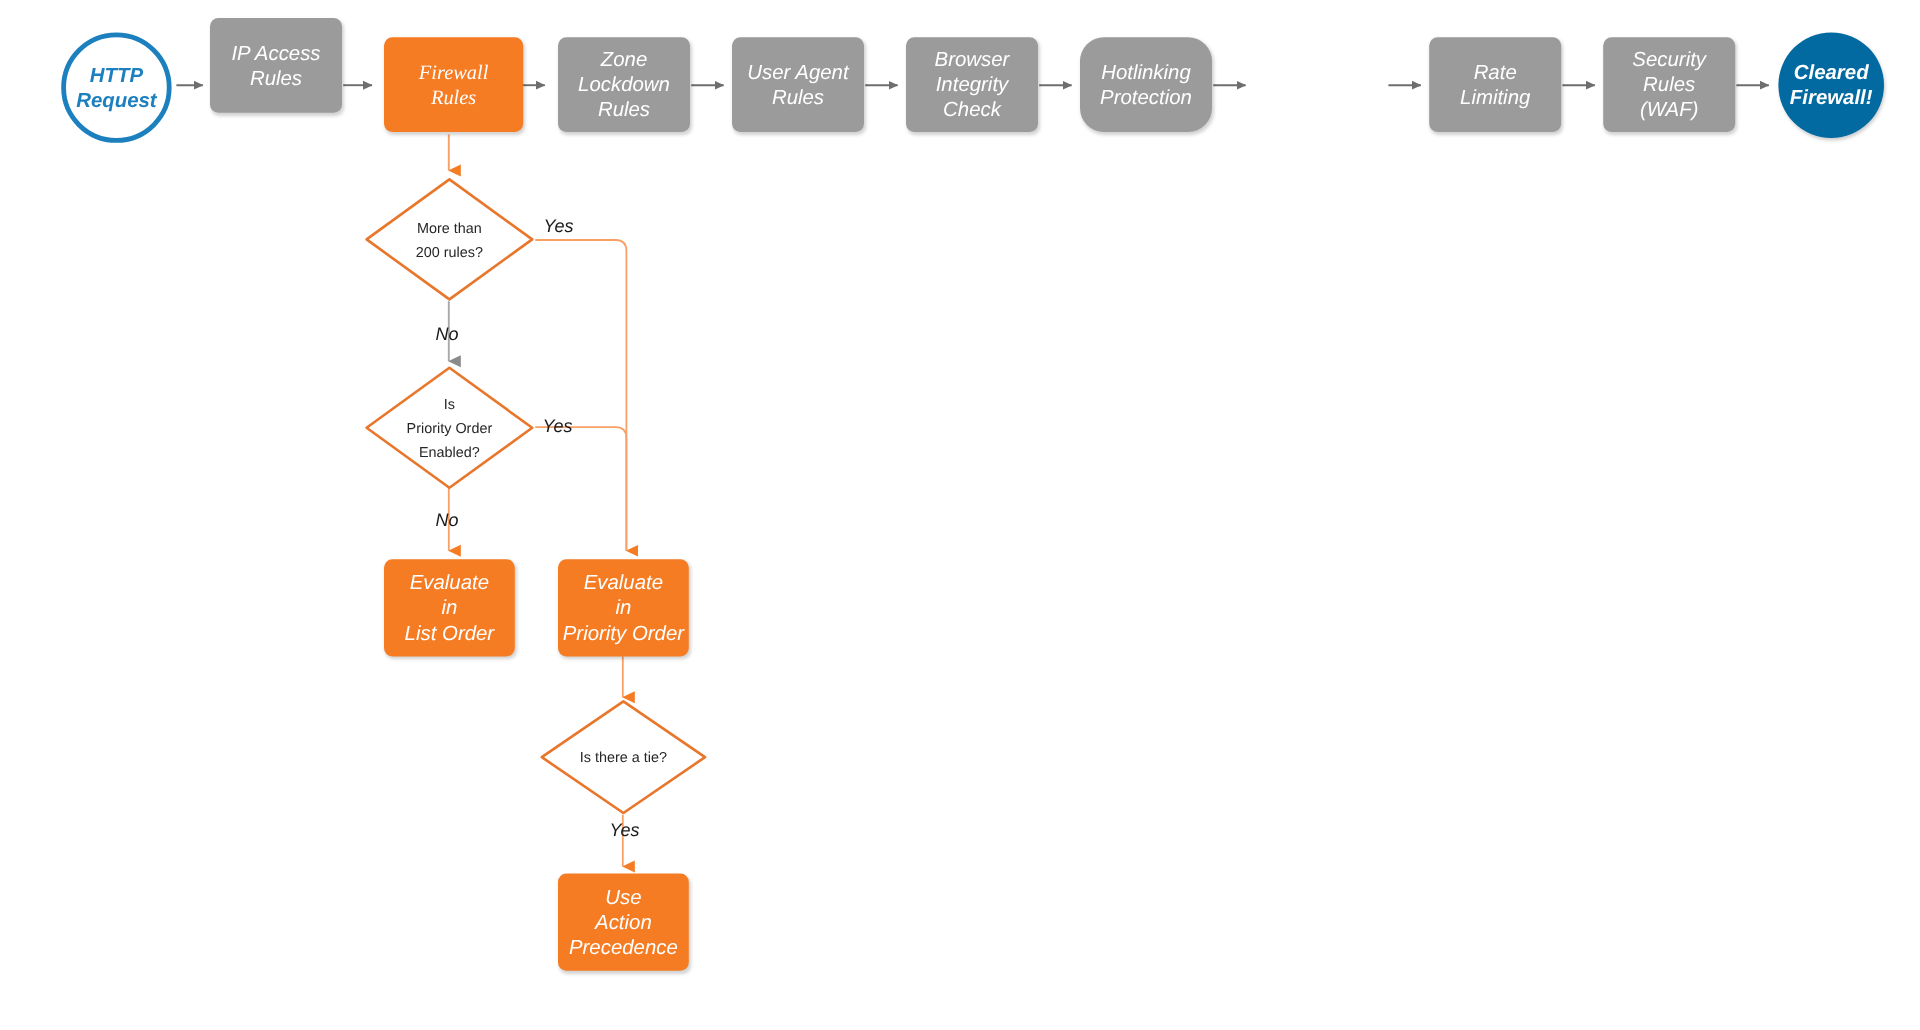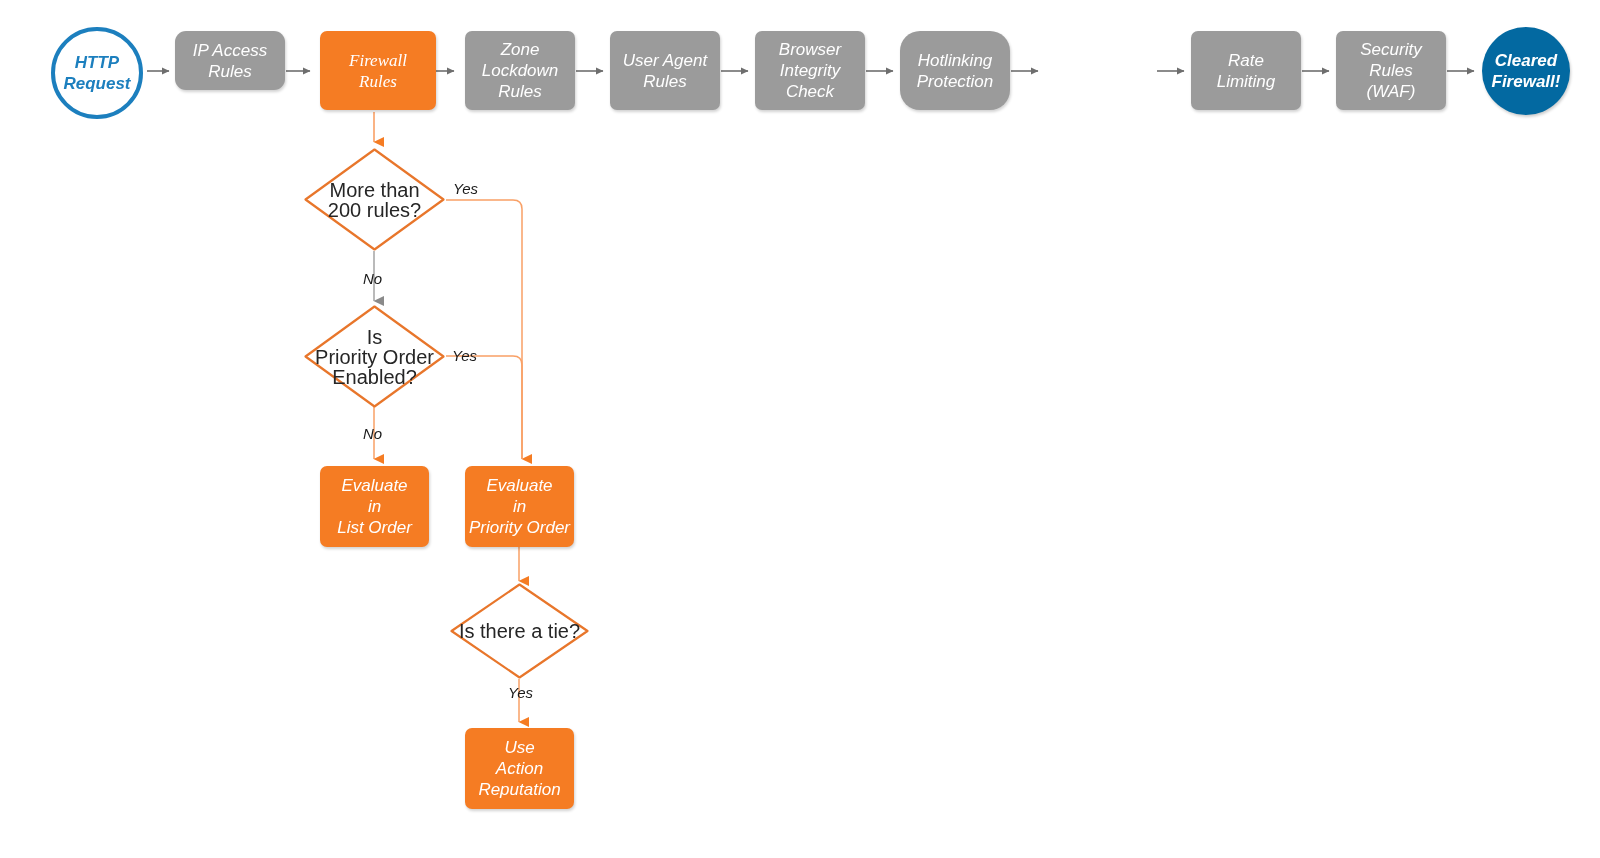--- a/index.html
+++ b/index.html
@@ -74,21 +74,21 @@
     position: absolute;
     left: 0;
     top: 0;
     width: 100%;
     height: 100%;
     display: flex;
     align-items: center;
     justify-content: center;
     text-align: center;
     color: #262626;
-    font-size: 20px;
+    font-size: 12px;
     line-height: 20px;
     white-space: nowrap;
   }
   .edge-label {
     position: absolute;
     color: #1a1a1a;
     font-size: 15px;
     font-style: italic;
     white-space: nowrap;
   }
@@ -136,21 +136,21 @@
 
     <path d="M492,547 L492,581" stroke="#f9a066" stroke-width="1.5" fill="none" marker-end="url(#arrow-orange)"></path>
 
     <path d="M492,679 L492,722" stroke="#f9a066" stroke-width="1.5" fill="none" marker-end="url(#arrow-orange)"></path>
   </svg>
 
   <div class="node term start" style="left:24px; top:27px; width:92px; height:92px;">
     <span style="white-space:pre-line;">HTTP Request</span>
   </div>
 
-  <div class="node proc gray" style="left:148px; top:31px; width:110px; height:59px;border-radius:11px;">
+  <div class="node proc gray" style="left:148px; top:15px; width:110px; height:79px;">
     <span style="white-space:pre-line;">IP Access
 Rules</span>
   </div>
 
   <div class="node proc orange" style="left:293px; top:31px; width:116px; height:79px;font-family:Liberation Serif, serif;">
     <span style="white-space:pre-line;">Firewall
 Rules</span>
   </div>
 
   <div class="node proc gray" style="left:438px; top:31px; width:110px; height:79px;">
@@ -224,21 +224,21 @@
 
   <div class="node proc orange" style="left:438px; top:466px; width:109px; height:81px;">
     <span style="white-space:pre-line;">Evaluate
 in
 Priority Order</span>
   </div>
 
   <div class="node proc orange" style="left:438px; top:728px; width:109px; height:81px;">
     <span style="white-space:pre-line;">Use
 Action
-Reputation</span>
+Precedence</span>
   </div>
 
   <div class="edge-label" style="left:426px; top:180px;">Yes</div>
 
   <div class="edge-label" style="left:336px; top:270px;">No</div>
 
   <div class="edge-label" style="left:425px; top:347px;">Yes</div>
 
   <div class="edge-label" style="left:336px; top:425px;">No</div>
 

